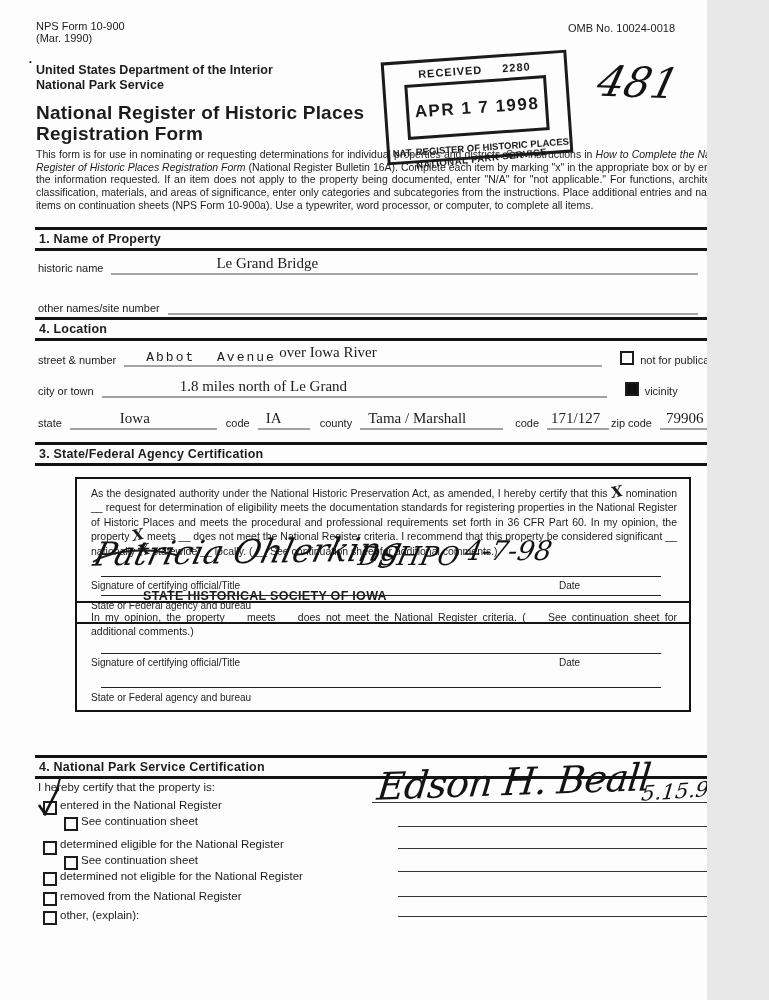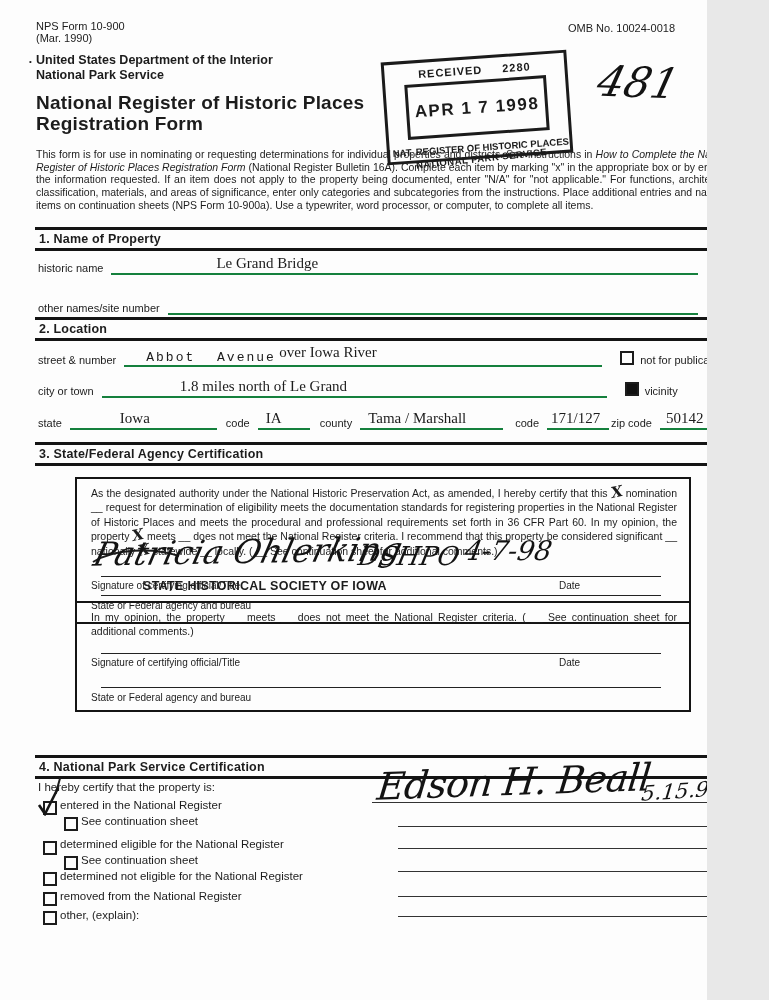--- a/index.html
+++ b/index.html
@@ -3,31 +3,31 @@
 <meta charset="utf-8">
 <style>
   html,body{margin:0;padding:0;background:#e8e8e8;}
   .page{
     position:relative;width:707px;height:1000px;background:#fdfdfd;
     font-family:"Liberation Sans",sans-serif;color:#1c1c1c;overflow:hidden;
   }
   .abs{position:absolute;}
   .lbl{font-size:11px;color:#1c1c1c;}
   .small{font-size:10px;}
-  .bold{font-weight:bold;}
+  .bold{font-weight:bold;margin-top:10px;}
   
   .sechead{
     position:absolute;left:35px;width:700px;
     border-top:3px solid #141414;border-bottom:3px solid #141414;
     font-weight:bold;font-size:12.5px;padding:2px 0 2px 4px;letter-spacing:.2px;
   }
   
   .frow{position:absolute;display:flex;align-items:flex-end;}
   .frow .lbl{white-space:nowrap;margin-right:8px;padding-bottom:1px;}
-  .ul{border-bottom:2px solid #15803d;position:relative;height:17px;}
+  .ul{border-bottom:2px solid #a3a3a3;position:relative;height:17px;}
   .grow{flex:1;}
   .typed{font-family:"Liberation Serif",serif;font-size:15px;white-space:nowrap;position:absolute;bottom:1px;}
   .mono{font-family:"Liberation Mono",monospace;font-size:13px;letter-spacing:2px;word-spacing:12px;}
   .cb{display:inline-block;width:10px;height:10px;border:2px solid #1c1c1c;background:#fdfdfd;flex:none;}
   .cb-filled{background:#111;}
   
   .certbox{position:absolute;left:75px;width:612px;border:2px solid #141414;background:transparent;}
   .certtext{font-size:10.5px;line-height:14.4px;text-align:justify;margin:7px 12px 0 14px;}
   .markx{
     font-family:"DejaVu Serif",serif;font-style:italic;font-weight:bold;font-size:15px;
@@ -100,21 +100,21 @@
     </span>
   </div>
 
   <div class="frow" style="left:38px;top:296px;width:660px;">
     <span class="lbl">other names/site number</span>
     <span class="ul grow">
       <span class="typed" style="left:60px;"></span>
     </span>
   </div>
 
-  <div class="sechead" style="top:317px;">2.  Location</div>
+  <div class="sechead" style="top:317px;">4.  Location</div>
 
   <div class="frow" style="left:38px;top:348px;width:697px;">
     <span class="lbl">street &amp; number</span>
     <span class="ul" style="width:485px;">
       <span class="typed mono" style="left:22px;bottom:0;">Abbot Avenue</span>
       <span class="typed" style="left:155px;bottom:4px;">over Iowa River</span>
     </span>
     <span style="width:18px;flex:none;"></span>
     <span class="cb" style="margin-bottom:2px;"></span>
     <span class="lbl" style="margin-left:6px;">not for publication</span>
@@ -142,21 +142,21 @@
     <span class="lbl" style="margin-left:10px;">county</span>
     <span class="ul" style="width:143px;">
       <span class="typed" style="left:8px;">Tama / Marshall</span>
     </span>
     <span class="lbl" style="margin-left:12px;">code</span>
     <span class="ul" style="width:62px;">
       <span class="typed" style="left:4px;">171/127</span>
     </span>
     <span class="lbl" style="margin-left:2px;">zip code</span>
     <span class="ul grow">
-      <span class="typed" style="left:6px;">50142</span>
+      <span class="typed" style="left:6px;">79906</span>
     </span>
   </div>
 
   <div class="sechead" style="top:442px;">3.  State/Federal Agency Certification</div>
 
   <div class="certbox" style="top:477px;height:143px;">
     <p class="certtext">
       <span>As the designated authority under the National Historic Preservation Act, as amended, I hereby certify that this</span>
       <span class="markx">X</span>
       <span>nomination __ request for determination of eligibility meets the documentation standards for registering properties in the National Register of Historic Places and meets the procedural and professional requirements set forth in 36 CFR Part 60.  In my opinion, the property</span>

